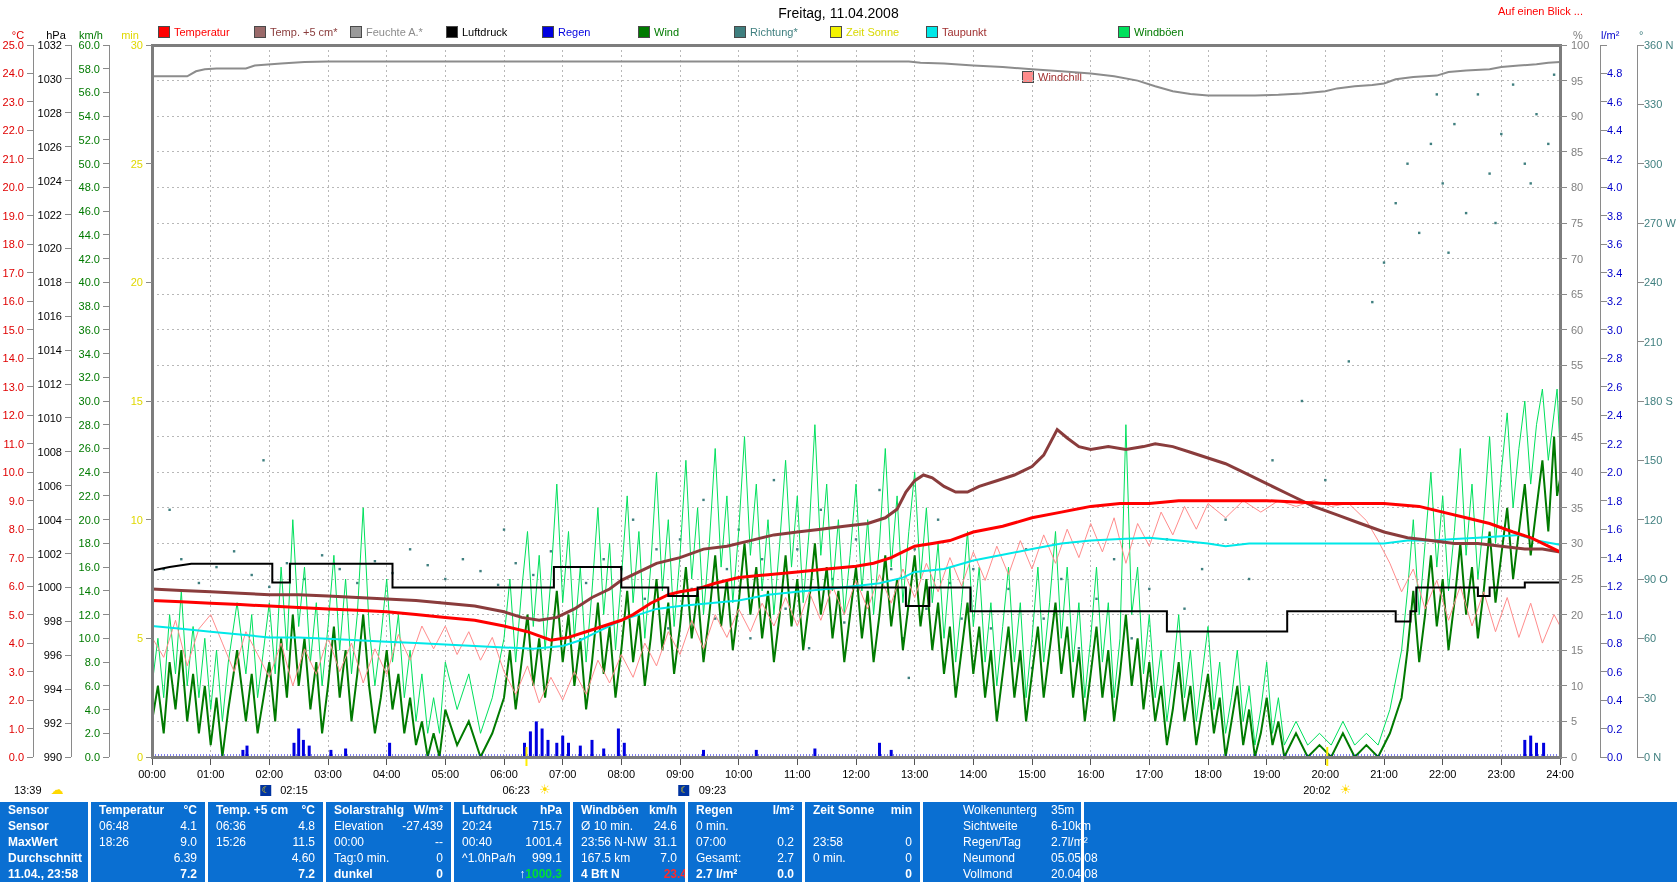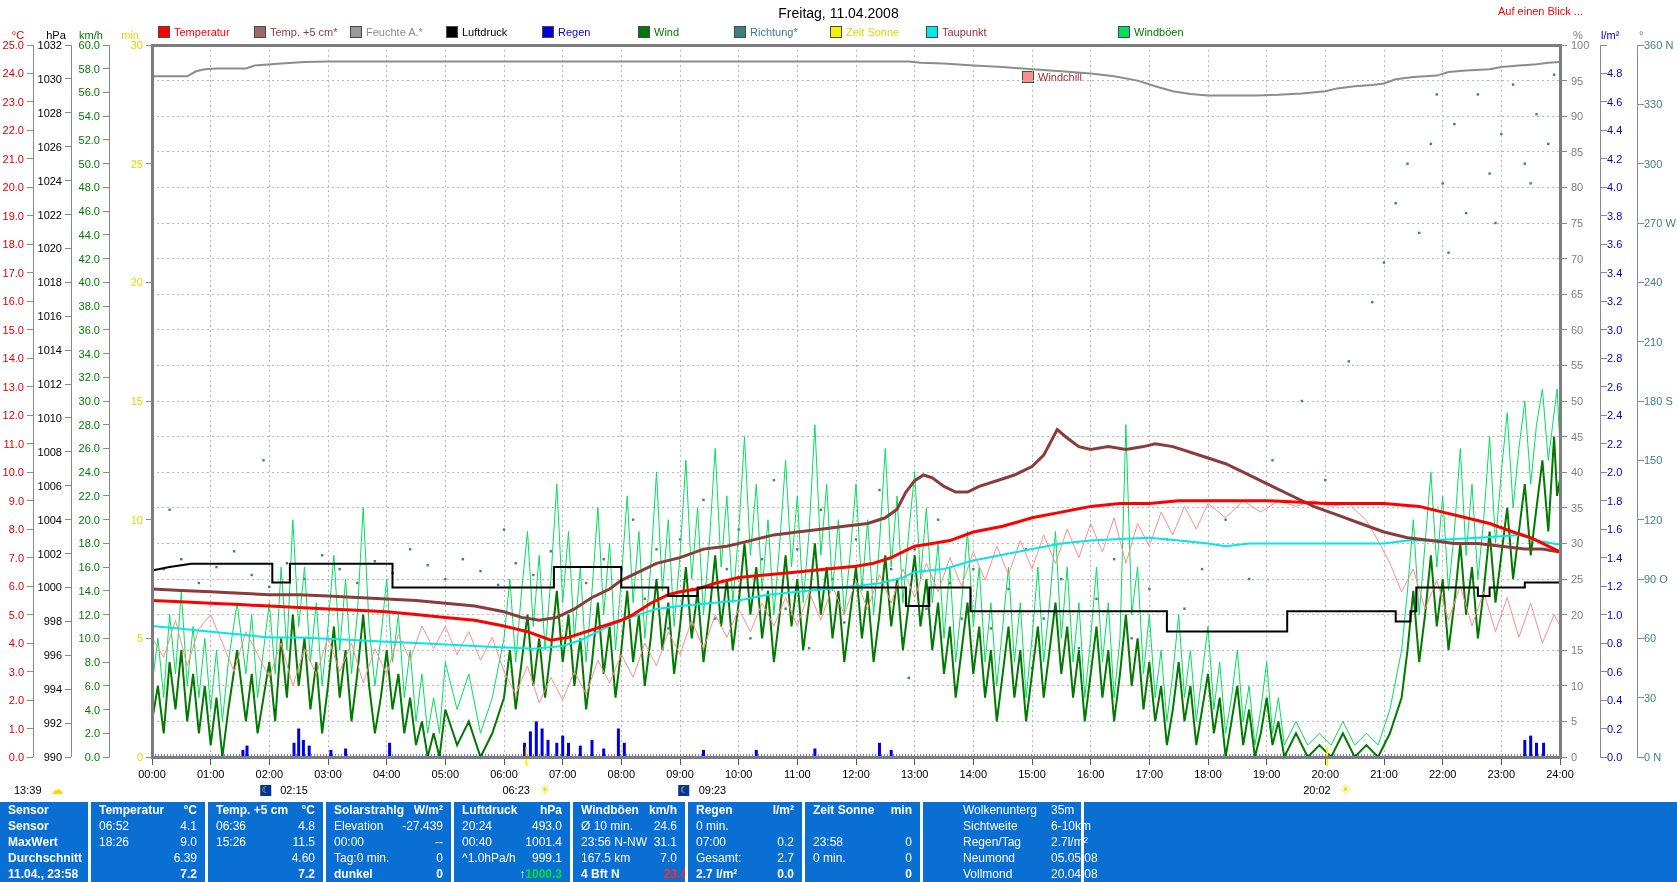--- a/index.html
+++ b/index.html
@@ -693,21 +693,21 @@
       <div class="trow">
         <span class="b">11.04., 23:58</span>
       </div>
     </div>
     <div class="tcol" style="width: 117px;">
       <div class="trow">
         <span class="b">Temperatur</span>
         <span class="b">°C</span>
       </div>
       <div class="trow">
-        <span>06:52</span>
+        <span>06:48</span>
         <span>4.1</span>
       </div>
       <div class="trow">
         <span>18:26</span>
         <span>9.0</span>
       </div>
       <div class="trow">
         <span></span>
         <span>6.39</span>
       </div>
@@ -760,21 +760,21 @@
         <span class="b">0</span>
       </div>
     </div>
     <div class="tcol" style="width: 119px;">
       <div class="trow">
         <span class="b">Luftdruck</span>
         <span class="b">hPa</span>
       </div>
       <div class="trow">
         <span>20:24</span>
-        <span>493.0</span>
+        <span>715.7</span>
       </div>
       <div class="trow">
         <span>00:40</span>
         <span>1001.4</span>
       </div>
       <div class="trow">
         <span>^1.0hPa/h</span>
         <span>999.1</span>
       </div>
       <div class="trow">

